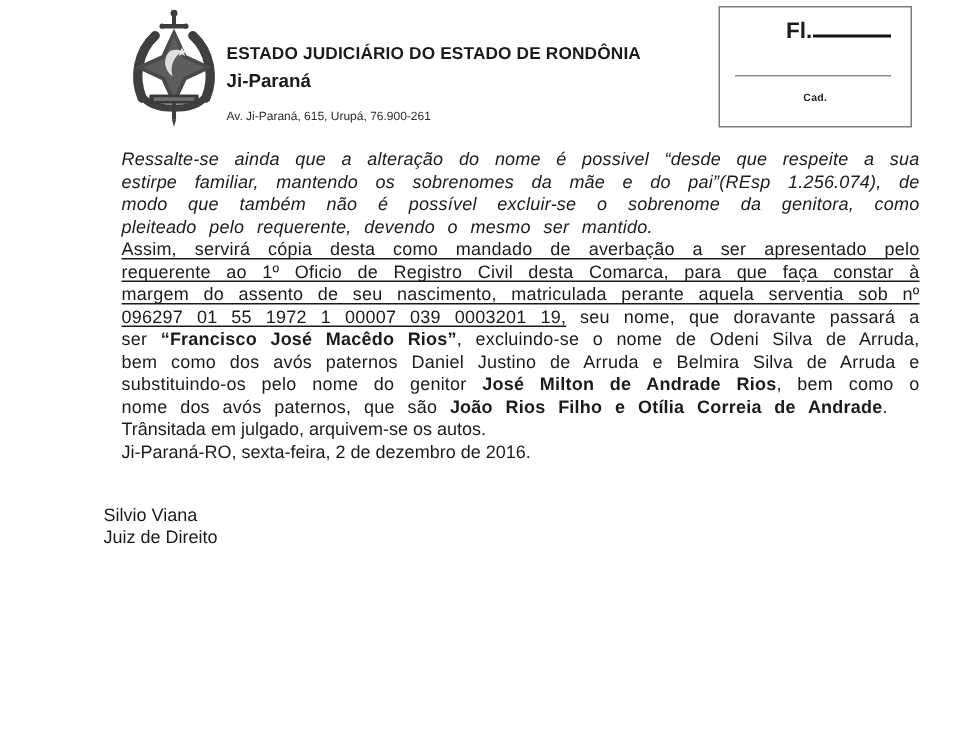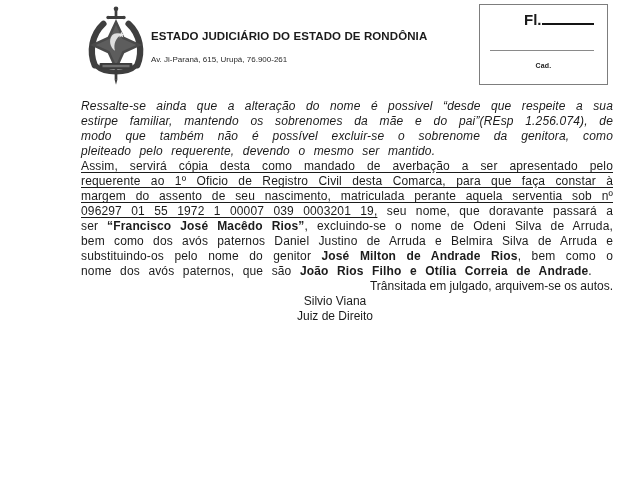--- a/index.html
+++ b/index.html
@@ -24,26 +24,26 @@
   .fl-divider { position:absolute; left:10px; top:45px; width:104px; border-top:1px solid #8a8a8a; }
   .fl-cad { position:absolute; left:0; top:57px; width:100%; text-align:center; font-size:7px; font-weight:bold; letter-spacing:0.2px; }
 
   
   .content { position:absolute; left:81px; top:99px; width:532px; font-size:12px; line-height:15px; }
   .content p { margin:0; }
   .sp  { word-spacing:5px; letter-spacing:0.15px; }
   .just { text-align:justify; }
   .p2 { margin-top:22px;font-style:italic; }
   .p3 { margin-top:10px; }
-  .p4 { margin-top:15px;text-align:right; }
+  .p4 { margin-top:15px; }
   .p5 { margin-top:31px; }
   .b { font-weight:bold; }
   .u { text-decoration:underline; text-underline-offset:2px; }
 
-  .sig { text-align:center; transform:translateX(-12px); }
+  .sig { margin-top:27px; transform:translateX(-12px); }
   .sig div { line-height:15px; }
 </style>
 </head>
 <body>
 
 <div class="page">
 
   <svg class="logo" viewBox="0 0 60 84" aria-hidden="true">
 
     <circle cx="30" cy="3.5" r="2.4" fill="#3d3d3d"></circle>
@@ -64,34 +64,36 @@
 
     <rect x="13" y="59.5" width="34" height="6.5" rx="1" fill="#3b3b3b"></rect>
     <rect x="16" y="61.5" width="28" height="2.5" fill="#6f6f6f"></rect>
 
     <rect x="28.6" y="66" width="2.8" height="11" fill="#3d3d3d"></rect>
     <polygon points="28.6,77 31.4,77 30,82" fill="#3d3d3d"></polygon>
   </svg>
 
   <div class="hdr-text">
     <div class="hdr-title">ESTADO JUDICIÁRIO DO ESTADO DE RONDÔNIA</div>
+    <div class="hdr-sub">Ji-Paraná</div>
     <div class="hdr-addr">Av. Ji-Paraná, 615, Urupá, 76.900-261</div>
   </div>
 
   <div class="fl-box">
     <div class="fl-row">
       <span>Fl.</span><span class="fl-blank"></span>
     </div>
     <div class="fl-divider"></div>
     <div class="fl-cad">Cad.</div>
   </div>
 
   <div class="content">
     <p class="p2 sp just">Ressalte-se ainda que a alteração do nome é possivel “desde que respeite a sua estirpe familiar, mantendo os sobrenomes da mãe e do pai”(REsp 1.256.074), de modo que também não é possível excluir-se o sobrenome da genitora, como pleiteado pelo requerente, devendo o mesmo ser mantido.</p>
     <p class="p3 sp just"><span class="u">Assim, servirá cópia desta como mandado de averbação a ser apresentado pelo requerente ao 1º Oficio de Registro Civil desta Comarca, para que faça constar à margem do assento de seu nascimento, matriculada perante aquela serventia sob nº 096297 01 55 1972 1 00007 039 0003201 19,</span><span> seu nome, que doravante passará a ser </span><span class="b">“Francisco José Macêdo Rios”</span><span>, excluindo-se o nome de Odeni Silva de Arruda, bem como dos avós paternos Daniel Justino de Arruda e Belmira Silva de Arruda e substituindo-os pelo nome do genitor </span><span class="b">José Milton de Andrade Rios</span><span>, bem como o nome dos avós paternos, que são </span><span class="b">João Rios Filho e Otília Correia de Andrade</span><span>.</span></p>
     <p class="p4">Trânsitada em julgado, arquivem-se os autos.</p>
+    <p class="p5">Ji-Paraná-RO, sexta-feira, 2 de dezembro de 2016.</p>
     <div class="sig">
       <div>Silvio Viana</div>
       <div>Juiz de Direito</div>
     </div>
   </div>
 
 </div>
 
 </body></html>

